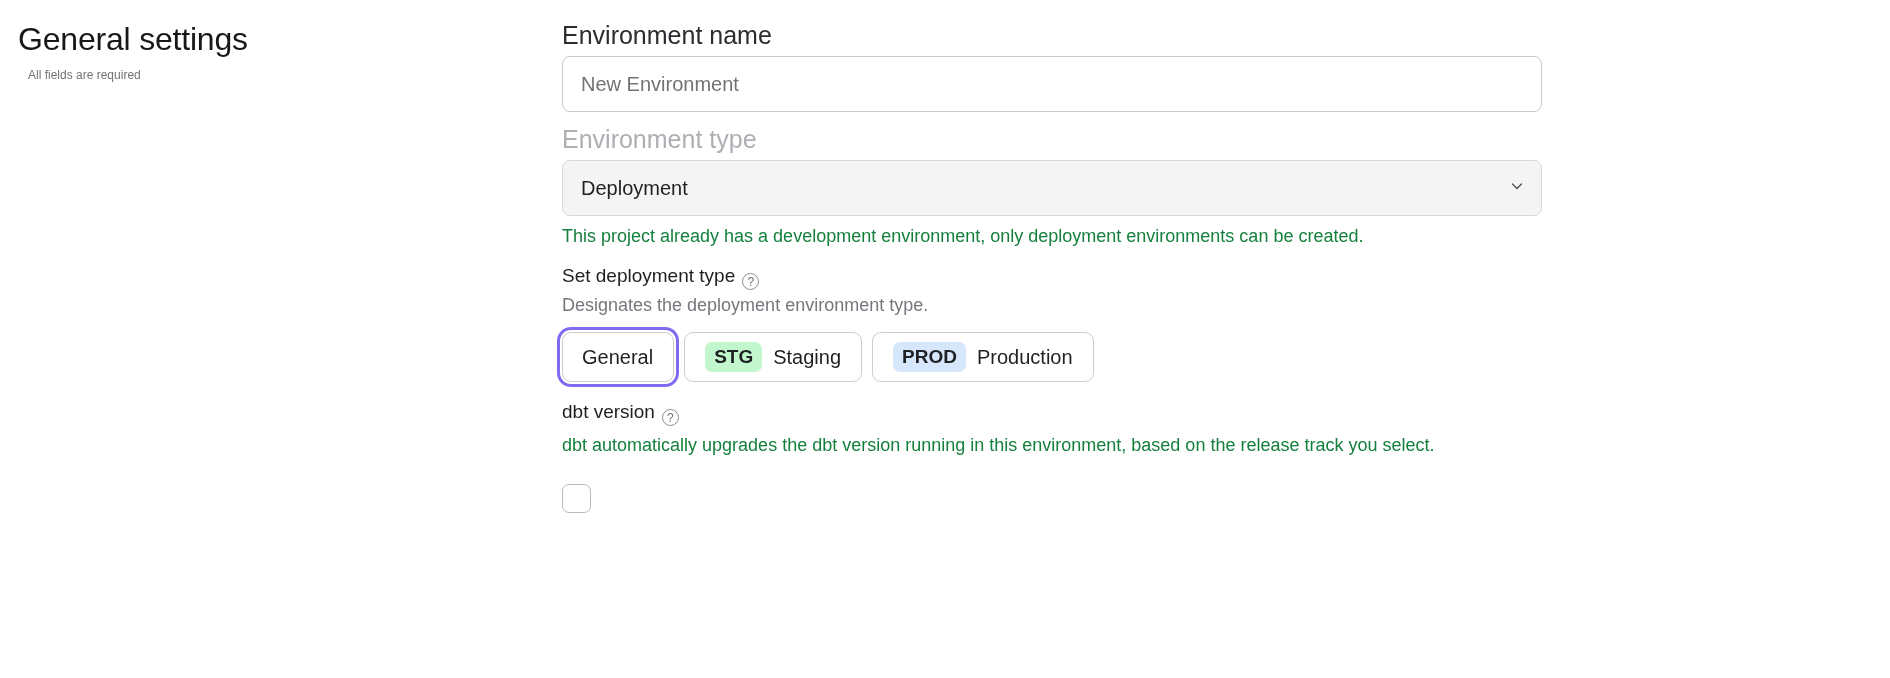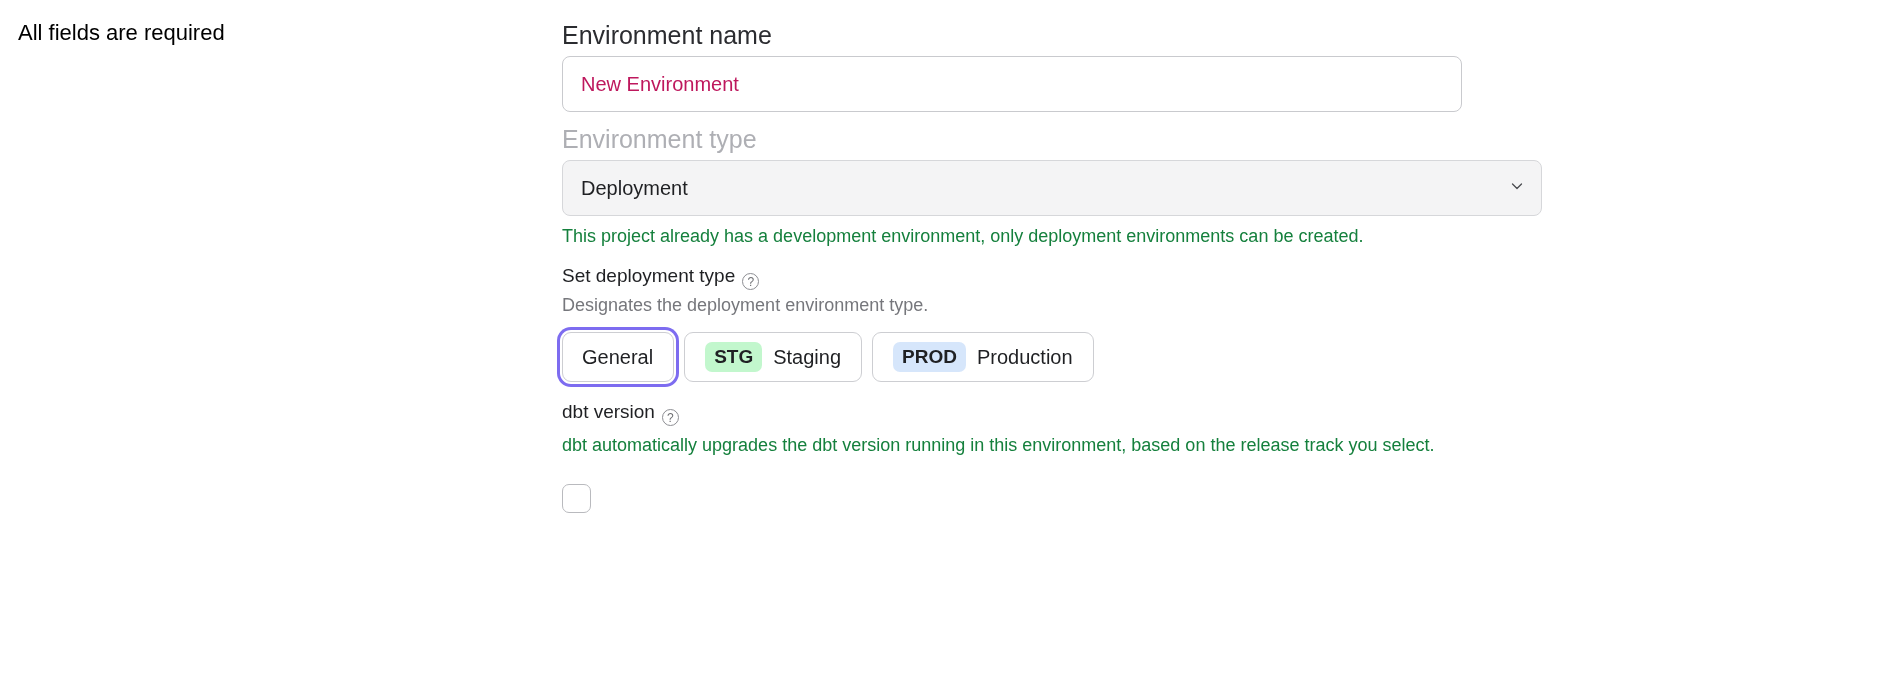--- a/index.html
+++ b/index.html
@@ -33,24 +33,24 @@
   }
   .page-title {
     font-size: 32px;
     font-weight: 400;
     line-height: 42px;
     color: #17181a;
     letter-spacing: -0.2px;
     margin: 0;
   }
   .page-subtitle {
-    font-size: 22px;
-    line-height: 26px;
-    color: #000000;
-    margin: 2px 0 0 0;
+    font-size: 12px;
+    line-height: 26px;
+    color: #737373;
+    margin: 2px 0 0 10px;
   }
 
   
   .form-col {
     position: absolute;
     left: 562px;
     top: 22px;
     width: 1300px;
   }
 
@@ -82,29 +82,29 @@
     transform: translateY(-50%);
     text-align: center;
     font-size: 12px;
     line-height: 1;
     color: #6f7074;
     font-family: "Liberation Sans", sans-serif;
   }
 
   .text-input {
     display: block;
-    width: 900px;
+    width: 980px;
     height: 56px;
     border: 1px solid #c9cace;
     border-radius: 8px;
     background: #ffffff;
     padding: 0 18px;
     font-size: 20px;
     line-height: 54px;
-    color: #be185d;
+    color: #737373;
     font-family: "Liberation Sans", sans-serif;
     outline: none;
   }
 
   .select-box {
     position: relative;
     width: 980px;
     height: 56px;
     border: 1px solid #c9cace;
     border-radius: 8px;
@@ -219,20 +219,21 @@
     line-height: 1;
     cursor: pointer;
   }
 </style>
 </head>
 <body>
 
 <div class="page">
 
   <div class="left-col">
+    <h1 class="page-title">General settings</h1>
     <p class="page-subtitle">All fields are required</p>
   </div>
 
   <div class="form-col">
 
     <div>
       <label class="field-label">Environment name</label>
       <input class="text-input" type="text" value="New Environment" style="">
     </div>
 

